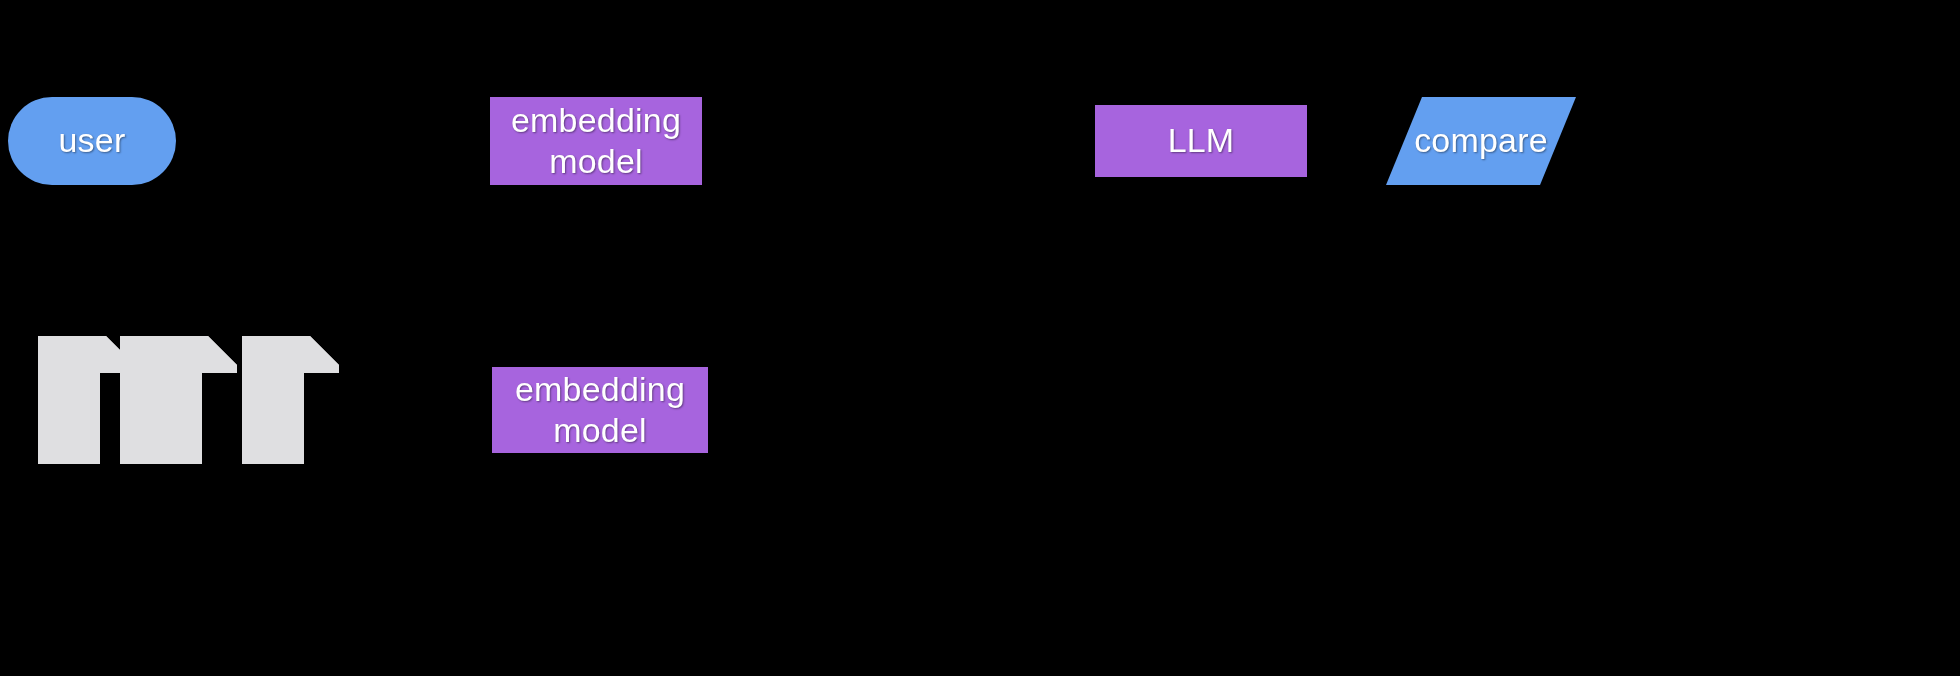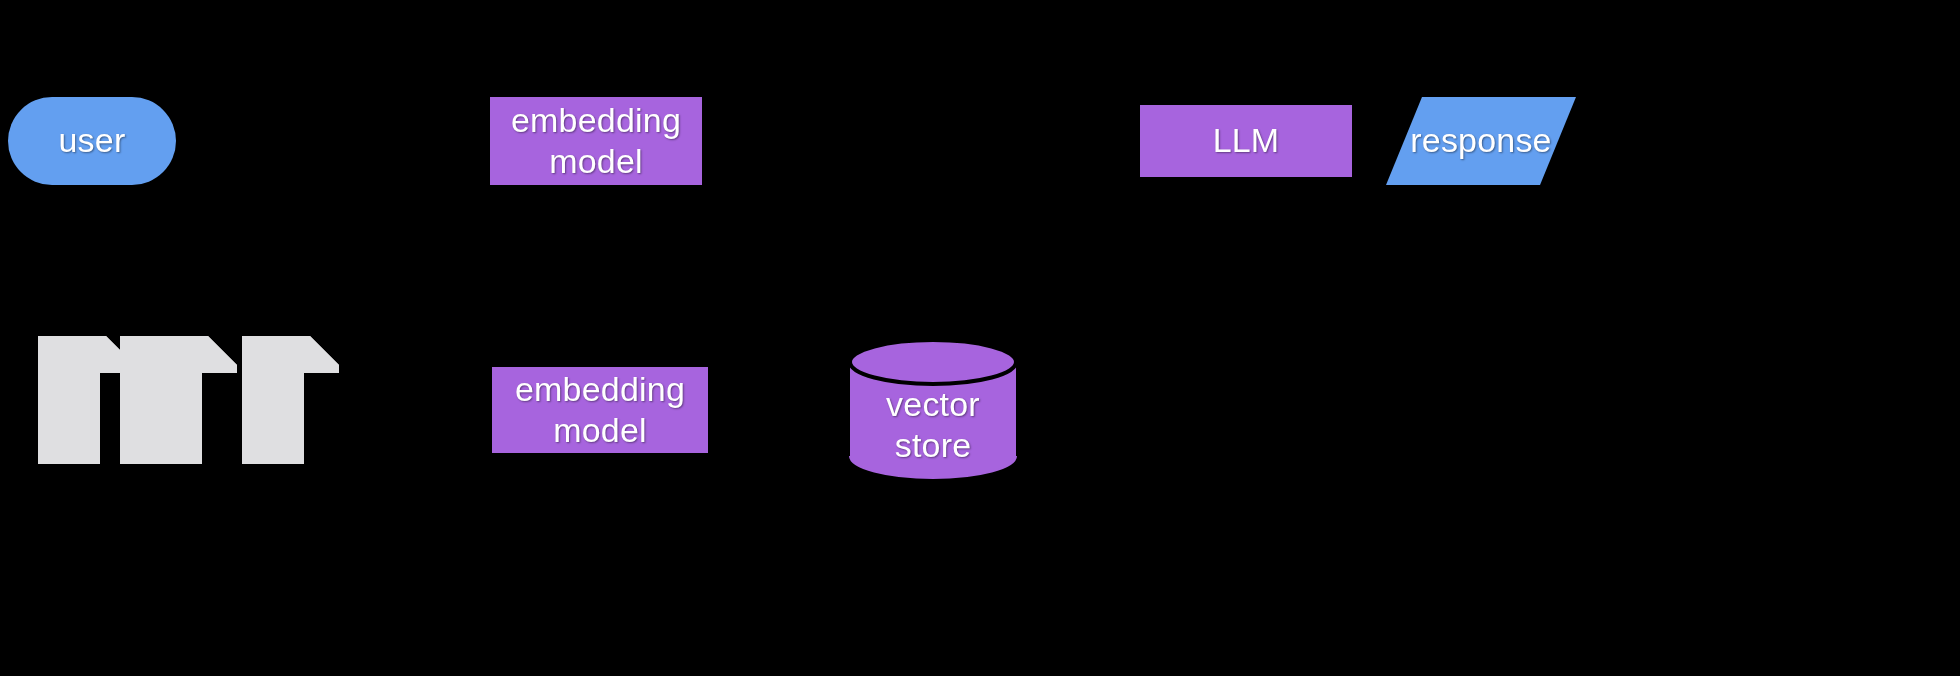--- a/index.html
+++ b/index.html
@@ -63,29 +63,29 @@
     <div class="label">user</div>
   </div>
 
 
   <div class="node rect-purple" style="left:490px; top:97px; width:212px; height:88px;">
     <div class="label">embedding
 model</div>
   </div>
 
 
-  <div class="node rect-purple" style="left:1140px; top:105px; width:212px; height:72px;">
+  <div class="node rect-purple" style="left:1095px; top:105px; width:212px; height:72px;">
     <div class="label">LLM</div>
   </div>
 
   <div class="node" style="left:1386px; top:97px; width:190px; height:88px;">
     <svg width="190" height="88" viewBox="0 0 190 88">
       <polygon points="36,0 190,0 154,88 0,88" fill="#639FF0"></polygon>
     </svg>
-    <div class="label">response</div>
+    <div class="label">compare</div>
   </div>
 
   <div class="node" style="left:38px; top:336px; width:302px; height:128px;">
     <svg width="302" height="128" viewBox="0 0 302 128">
 
       <g>
         <path d="M102,0 L82,0 L82,128 L102,128 Z" fill="#DFDFE1"></path>
       </g>
 
       <path d="M0,0 L68,0 L97,29 L97,37 L62,37 L62,128 L0,128 Z" fill="#DFDFE1"></path>
@@ -97,25 +97,14 @@
       <path d="M204,0 L272,0 L301,29 L301,37 L266,37 L266,128 L204,128 Z" fill="#DFDFE1"></path>
       <path d="M272,0 L301,29 L272,29 Z" fill="#DFDFE1"></path>
     </svg>
   </div>
 
   <div class="node rect-purple" style="left:492px; top:367px; width:216px; height:86px;">
     <div class="label">embedding
 model</div>
   </div>
 
-  <div class="node" style="left:848px; top:340px; width:170px; height:138px;">
-    <svg width="170" height="138" viewBox="0 0 170 138">
-
-      <path d="M2,22 L2,116 A83,22 0 0 0 168,116 L168,22 Z" fill="#A764DE"></path>
-
-      <path d="M2,116 A83,22 0 0 0 168,116" fill="none" stroke="#A764DE" stroke-width="2"></path>
-
-      <ellipse cx="85" cy="22" rx="83" ry="22" fill="#A764DE" stroke="#000000" stroke-width="4"></ellipse>
-    </svg>
-    <div class="label" style="top:16px;">vector store</div>
-  </div>
 
 </div>
 
 </body></html>

